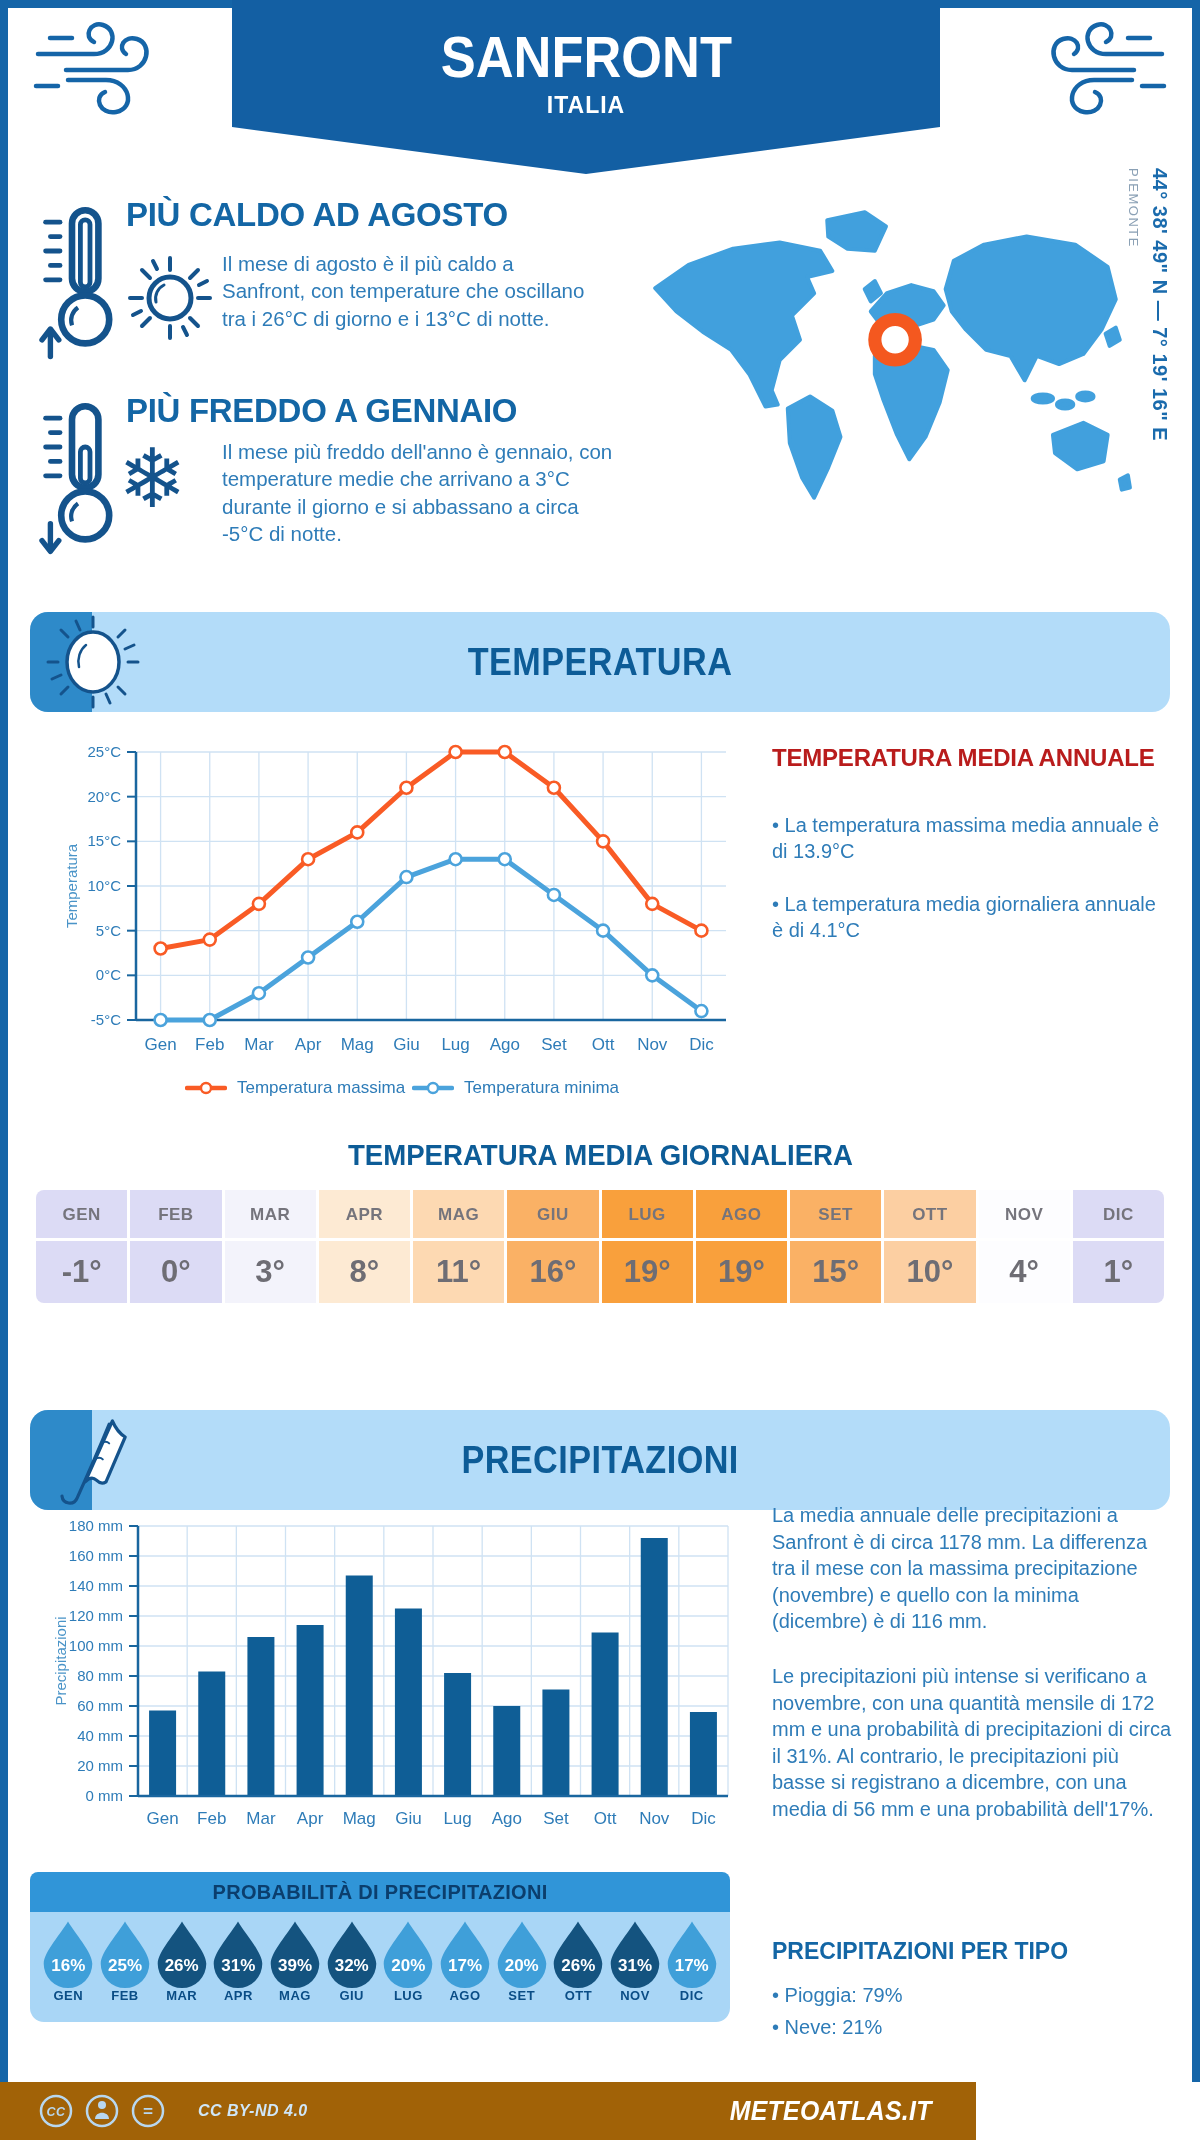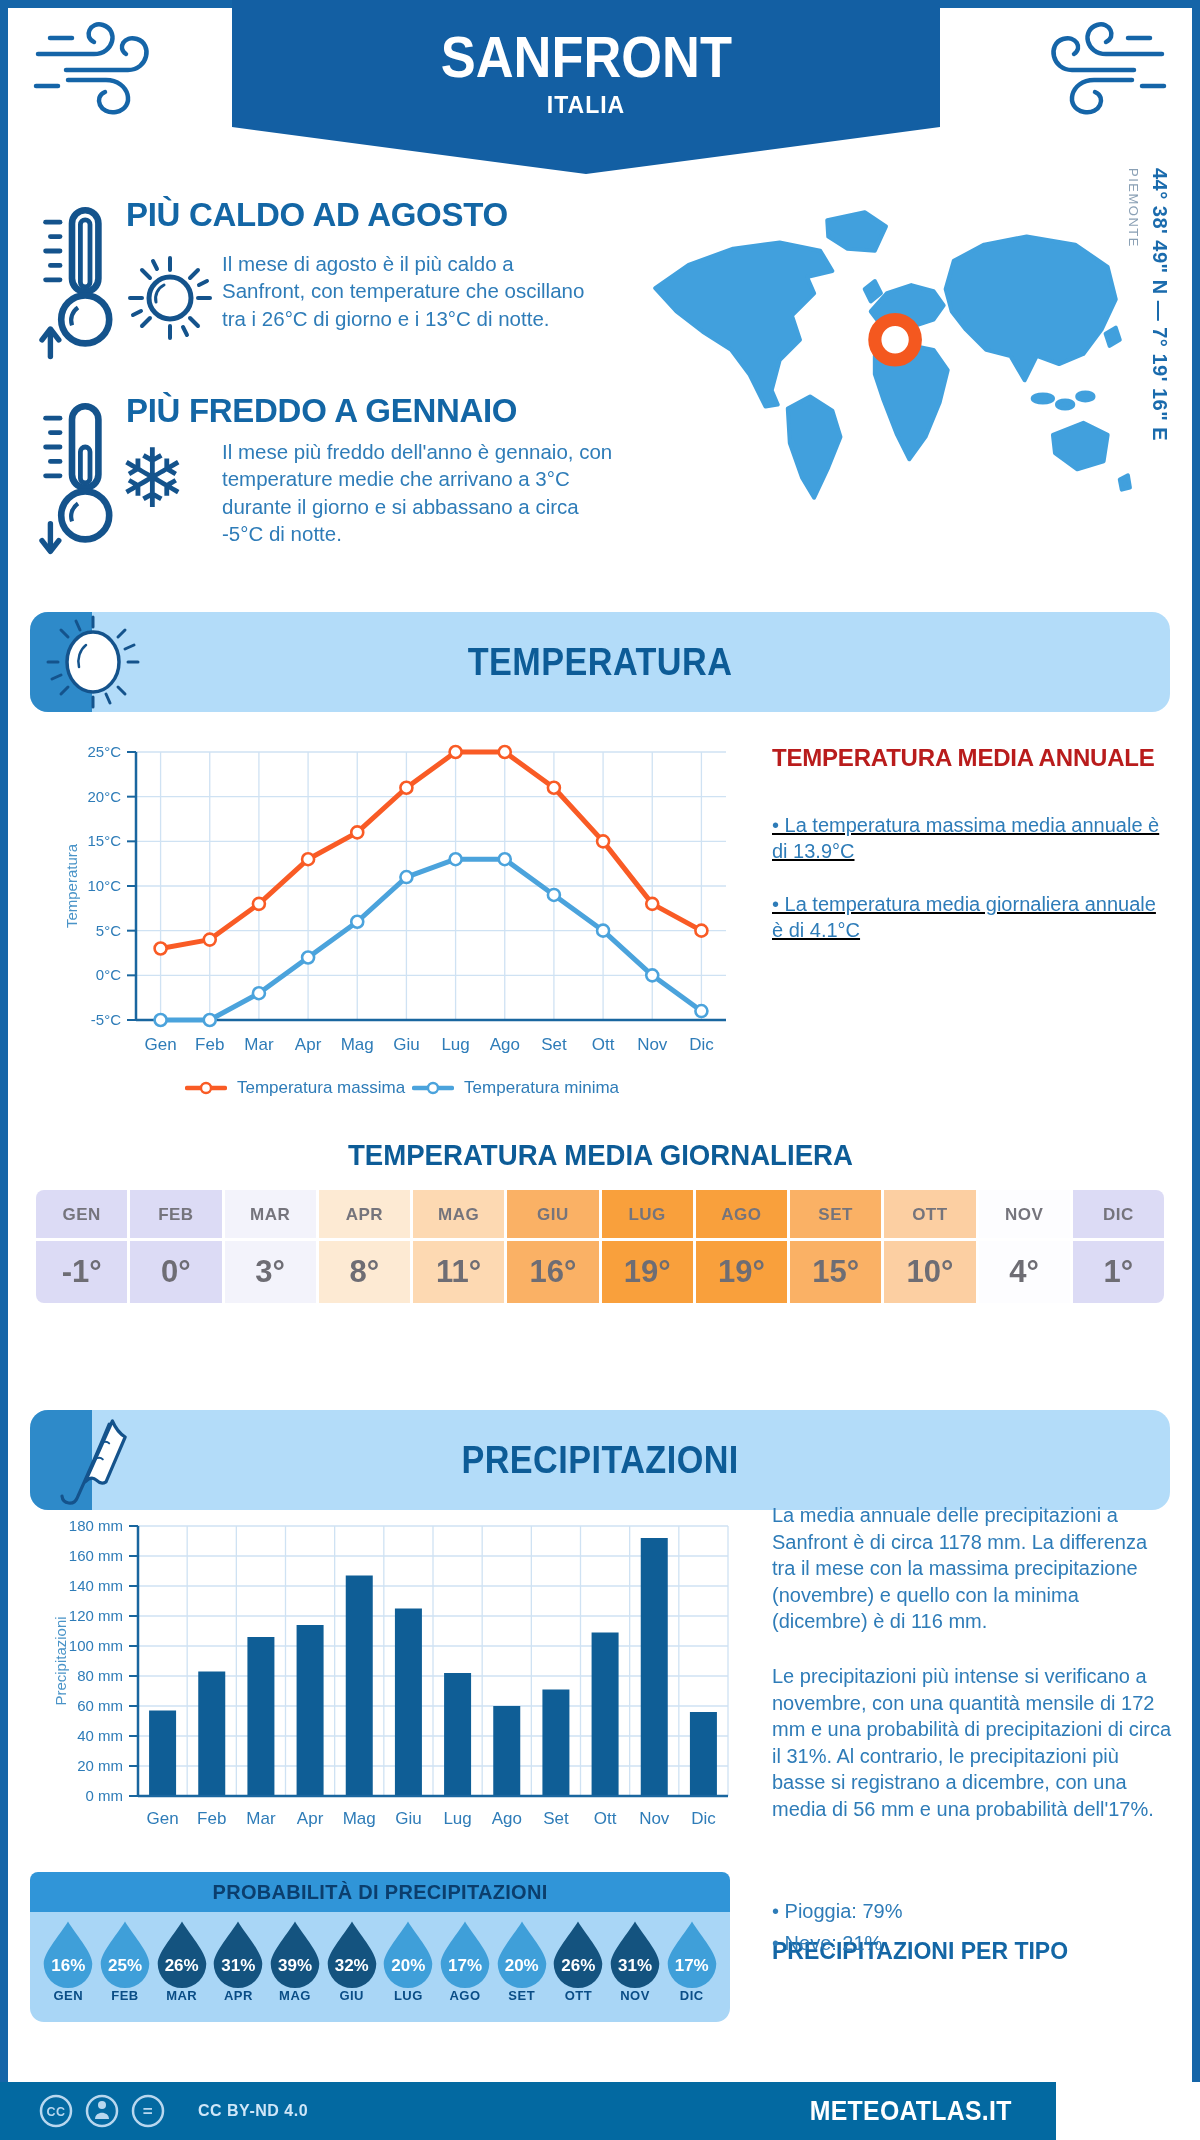--- a/index.html
+++ b/index.html
@@ -46,21 +46,21 @@
   .band .b-title span{display:inline-block;transform:scaleX(.9);letter-spacing:.5px;}
   .band svg{position:absolute;left:16px;top:3px;}
 
   
   .chart{position:absolute;}
   .legend{position:absolute;display:flex;justify-content:center;gap:64px;align-items:center;}
   .legend .item{display:flex;align-items:center;gap:10px;font-size:17px;color:#2e7cb8;}
 
   
   .col-heading{position:absolute;font-size:24px;font-weight:bold;color:#b91c1c;letter-spacing:-.2px;}
-  .bullets{position:absolute;display:flex;flex-direction:column;gap:27px;text-decoration:underline;}
+  .bullets{position:absolute;display:flex;flex-direction:column;gap:27px;}
   .bullets p{margin:0;font-size:20px;color:#2e7cb8;line-height:1.3;}
 
   
   .tbl-title{position:absolute;left:30px;width:1140px;text-align:center;font-size:30px;font-weight:bold;color:#0d5c97;}
   .tbl-title span{display:inline-block;transform:scaleX(.92);}
   .d-table{position:absolute;left:36px;top:1190px;width:1128px;display:flex;gap:3px;}
   .t-col{flex:1;text-align:center;}
   .t-col:first-child{border-radius:8px 0 0 8px;}
   .t-col:last-child{border-radius:0 8px 8px 0;}
   .t-month{display:block;height:48px;line-height:50px;font-size:17px;font-weight:bold;color:#75747c;letter-spacing:.5px;
@@ -76,26 +76,26 @@
     text-align:center;line-height:40px;font-size:20px;font-weight:bold;color:#0b3e6d;letter-spacing:.3px;}
   .drops{position:absolute;left:30px;top:1912px;width:700px;height:110px;background:#a9d6f6;border-radius:0 0 14px 14px;
     display:flex;padding:8px 10px 0 10px;box-sizing:border-box;}
   .drop-cell{flex:1;text-align:center;position:relative;}
   .drop-cell svg{display:block;margin:0 auto;}
   .drop-pct{position:absolute;left:0;right:0;top:36px;font-size:17px;font-weight:bold;color:#fff;}
   .drop-month{display:block;margin-top:0;font-size:13px;font-weight:bold;color:#0a4d86;letter-spacing:.5px;}
 
   
   .types-heading{position:absolute;left:772px;top:1938px;font-size:23px;font-weight:bold;color:#1366a5;}
-  .types-list{position:absolute;left:772px;top:1900px;}
+  .types-list{position:absolute;left:772px;top:1984px;}
   .types-list p{margin:0 0 9px 0;font-size:20px;color:#2e7cb8;}
 
   
-  .footer{position:absolute;left:0;top:2082px;width:1056px;height:58px;background:#0369a1;
-    display:flex;align-items:center;justify-content:space-between;padding:0 36px;box-sizing:border-box;}
+  .footer{position:absolute;left:0;top:2082px;width:976px;height:58px;background:#a16207;
+    display:flex;align-items:center;justify-content:space-between;padding:0 36px;box-sizing:border-box;font-style:italic;}
   .footer .lic{display:flex;align-items:center;gap:14px;font-size:16px;font-weight:bold;color:#cfe6f8;letter-spacing:.5px;}
   .footer .site{font-size:27px;font-weight:bold;color:#fff;transform:scaleX(.92);letter-spacing:.3px;}
 </style>
 </head>
 <body>
 
 <div class="frame top"></div>
 <div class="frame left"></div>
 <div class="frame right"></div>
 

